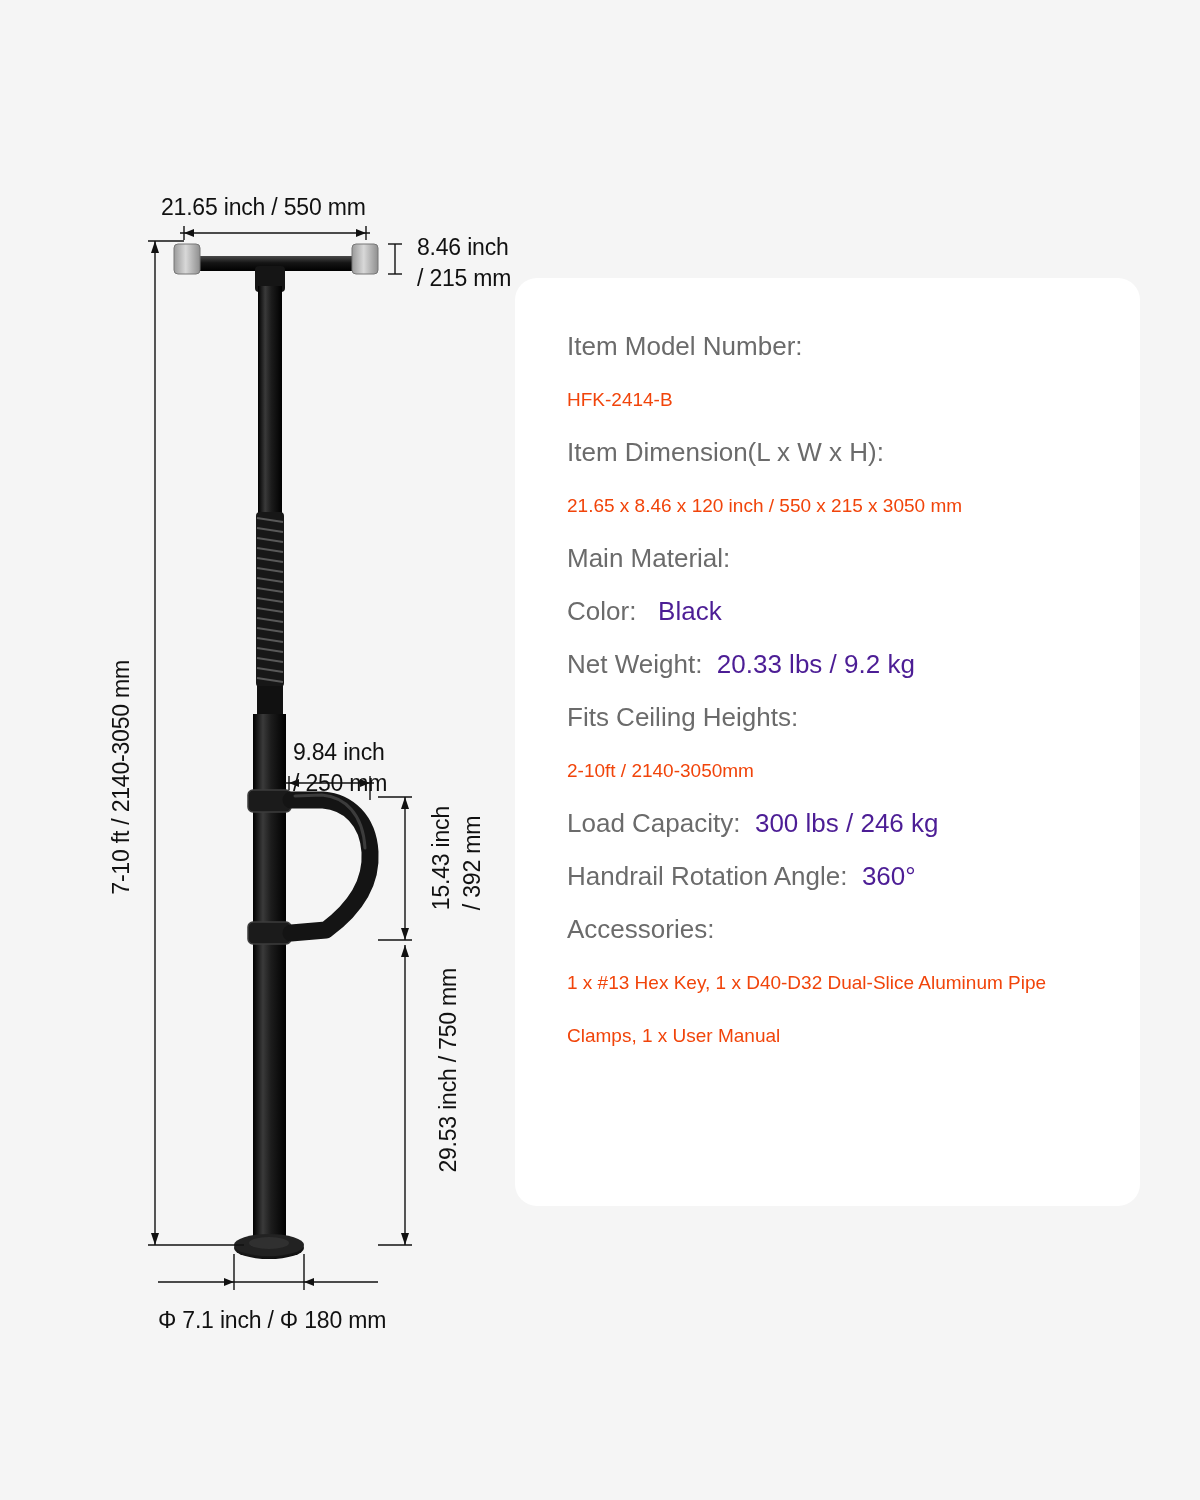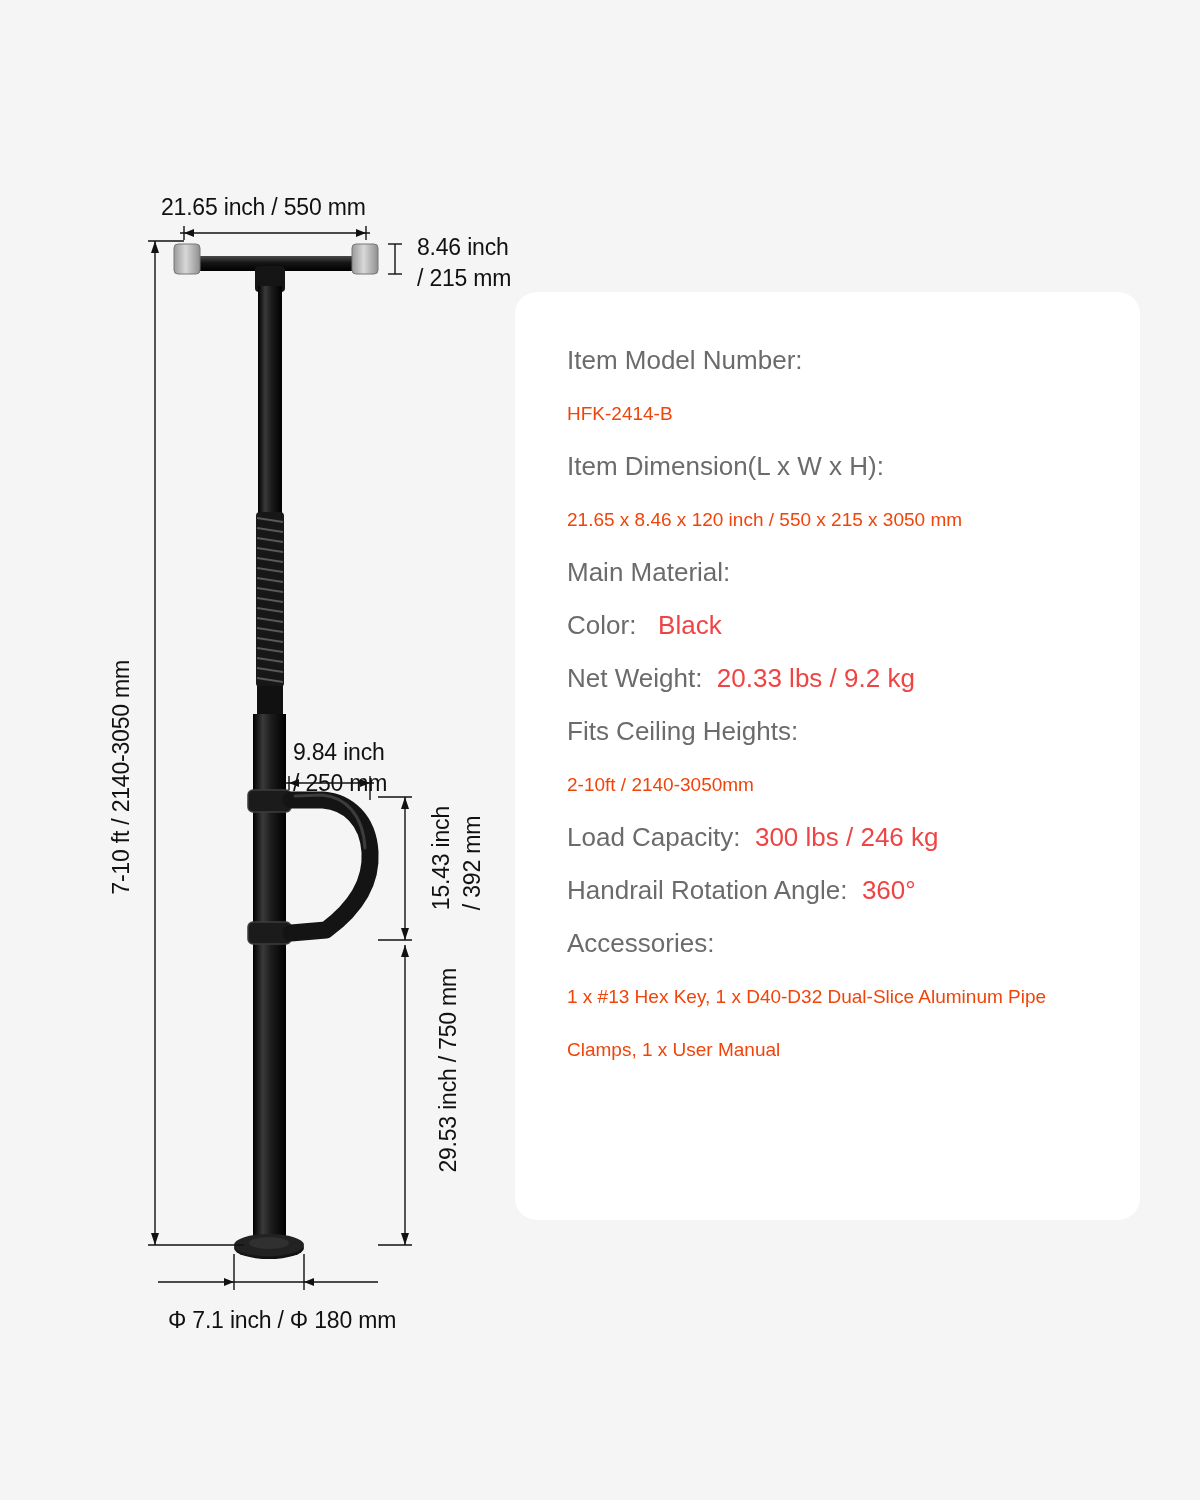--- a/index.html
+++ b/index.html
@@ -41,21 +41,21 @@
     white-space: pre-line;
     writing-mode: vertical-rl;
     transform: rotate(180deg);
     letter-spacing: -0.2px;
   }
 
   
   #spec-card {
     position: absolute;
     left: 515px;
-    top: 292px;
+    top: 278px;
     width: 625px;
     height: 928px;
     background: #ffffff;
     border-radius: 22px;
   }
   #spec-list {
     position: absolute;
     left: 52px;
     top: 42px;
     right: 20px;
@@ -63,21 +63,21 @@
   .spec-row {
     font-size: 26px;
     line-height: 53px;
     color: #6b6b6b;
     white-space: normal;
   }
   .spec-label {
     color: #6b6b6b;
   }
   .spec-value {
-    color: #ef4444;
+    color: #4c1d95;
   }
   .spec-value-block {
     display: block;
     color: #f1440a;
     font-size: 19px;
     line-height: 53px;
   }
 </style>
 </head>
 <body>
@@ -204,21 +204,21 @@
   <div class="rot-label" style="left:58px; top:660px;">7-10 ft / 2140-3050 mm</div>
 
   <div class="dim-label" style="left:245px; top:737px;">9.84 inch
 / 250 mm</div>
 
   <div class="rot-label" style="left:378px; top:806px;">15.43 inch
 / 392 mm</div>
 
   <div class="rot-label" style="left:385px; top:968px;">29.53 inch / 750 mm</div>
 
-  <div class="dim-label" style="left:120px; top:1305px;">Φ 7.1 inch / Φ 180 mm</div>
+  <div class="dim-label" style="left:110px; top:1305px;">Φ 7.1 inch / Φ 180 mm</div>
 </div>
 
 <div id="spec-card">
   <div id="spec-list">
 
     <div class="spec-row">
       <span class="spec-label">Item Model Number:</span>
       <span class="spec-value-block">HFK-2414-B</span>
     </div>
 

